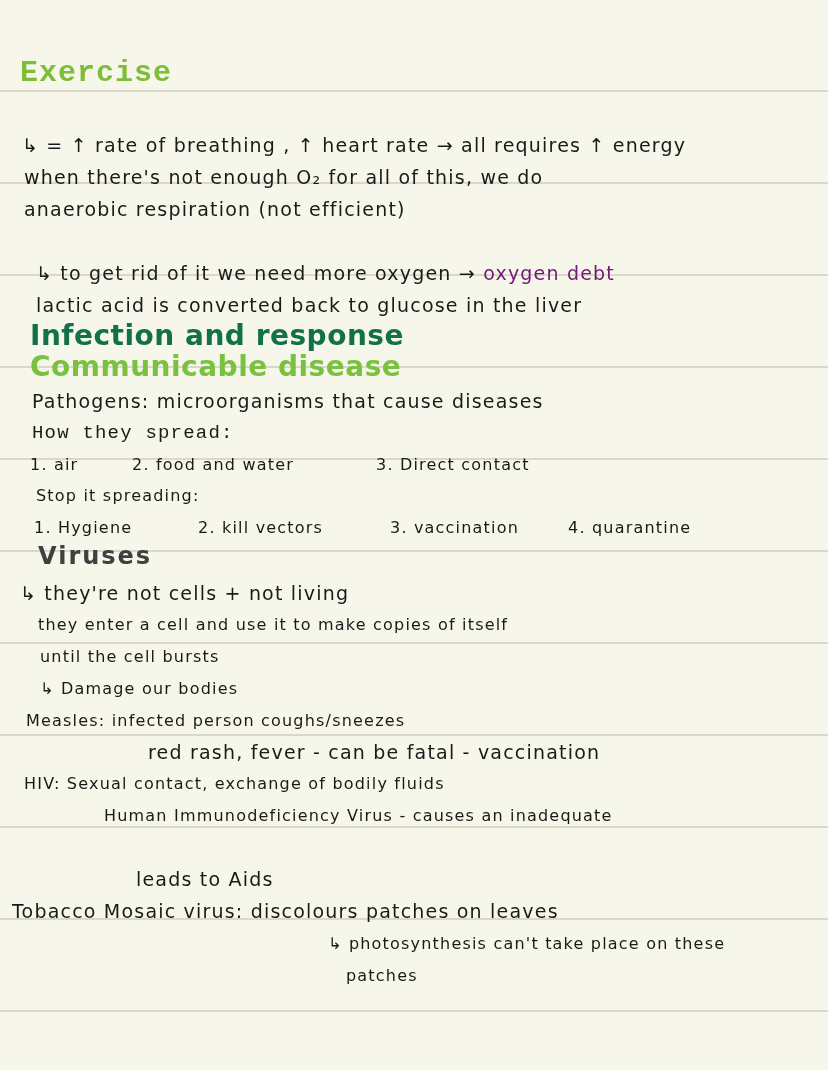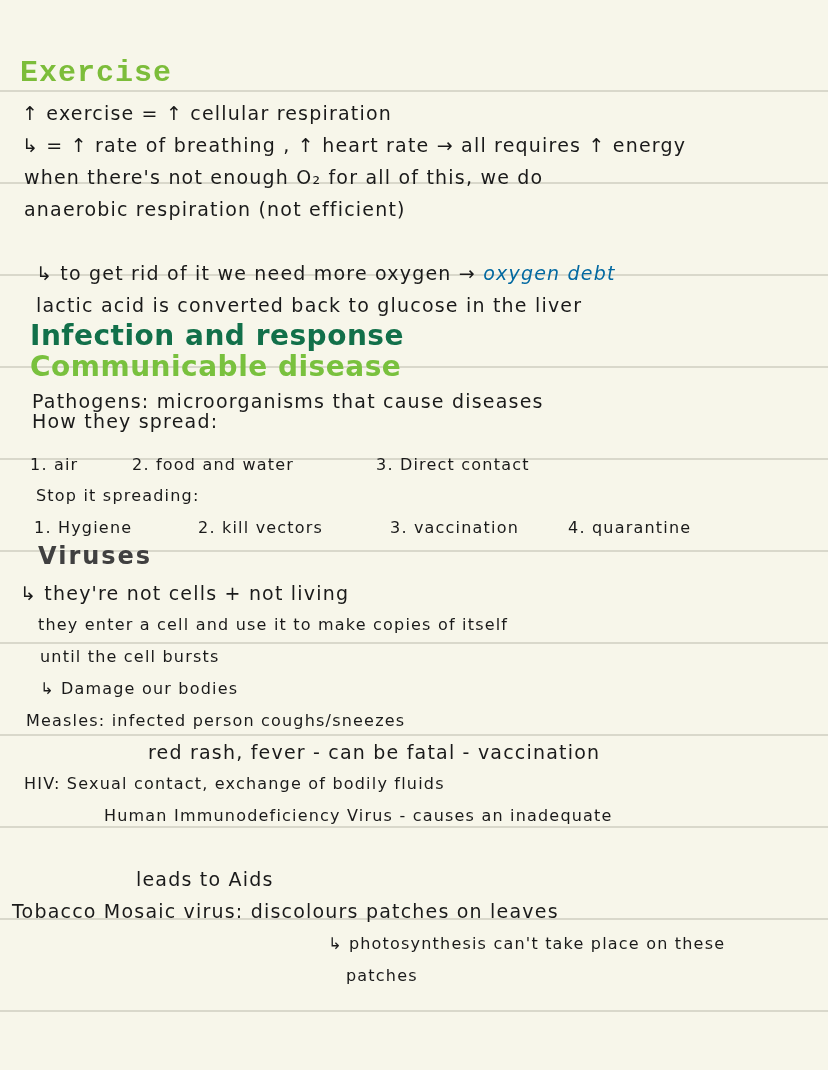--- a/index.html
+++ b/index.html
@@ -17,46 +17,45 @@
     }
     .page { position: absolute; left: 0; top: 0; width: 828px; height: 1070px; }
     .line {
       position: absolute; white-space: nowrap;
       font-size: 19px; letter-spacing: 1.2px; line-height: 1;
     }
     .h-light { color: #7cbd3a; font-weight: bold; font-size: 30px; letter-spacing: 1px; font-family: Liberation Mono, monospace; }
     .h-dark  { color: #12704a; font-weight: bold; font-size: 28px; letter-spacing: 0.5px; }
     .h-mid   { color: #79c13e; font-weight: bold; font-size: 28px; letter-spacing: 0.5px; }
     .h-small { color: #404040; font-weight: bold; font-size: 24px; letter-spacing: 2px; }
-    .accent { color: #0369a1; font-style: italic; }
+    .accent { color: #701a75; }
     .small { font-size: 16px; }
   </style>
 </head>
 <body>
 
 <div class="rules"></div>
 
 <div class="page">
 
   <div class="line h-light" style="left:20px; top:58px;">Exercise</div>
 
-  <div class="line" style="left:22px; top:104px;">↑ exercise = ↑ cellular respiration</div>
   <div class="line" style="left:22px; top:136px;">↳ = ↑ rate of breathing , ↑ heart rate → all requires ↑ energy</div>
   <div class="line" style="left:24px; top:168px;">when there's not enough O₂ for all of this, we do</div>
   <div class="line" style="left:24px; top:200px;">anaerobic respiration (not efficient)</div>
   <div class="line" style="left:36px; top:264px;">
     <span>↳ to get rid of it we need more oxygen → </span><span class="accent">oxygen debt</span>
   </div>
   <div class="line" style="left:36px; top:296px;">lactic acid is converted back to glucose in the liver</div>
 
   <div class="line h-dark" style="left:30px; top:322px;">Infection and response</div>
   <div class="line h-mid" style="left:30px; top:353px;">Communicable disease</div>
 
   <div class="line" style="left:32px; top:392px;">Pathogens: microorganisms that cause diseases</div>
-  <div class="line" style="left:32px; top:412px;">How they spread:</div>
+  <div class="line" style="left:32px; top:424px;font-family:Liberation Mono, monospace;">How they spread:</div>
 
   <div class="line small" style="left:30px; top:457px;">1. air</div>
   <div class="line small" style="left:132px; top:457px;">2. food and water</div>
   <div class="line small" style="left:376px; top:457px;">3. Direct contact</div>
 
   <div class="line small" style="left:36px; top:488px;">Stop it spreading:</div>
 
   <div class="line small" style="left:34px; top:520px;">1. Hygiene</div>
   <div class="line small" style="left:198px; top:520px;">2. kill vectors</div>
   <div class="line small" style="left:390px; top:520px;">3. vaccination</div>

